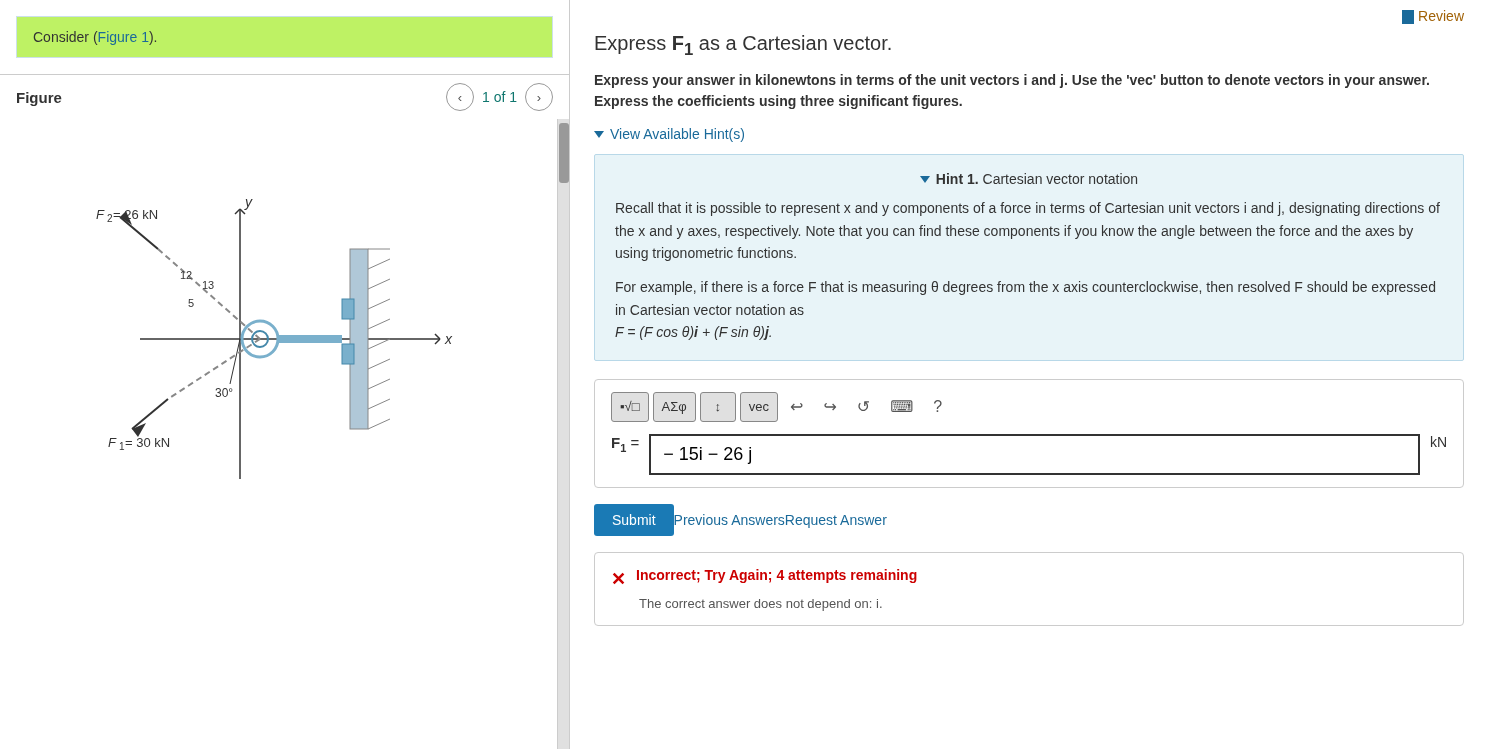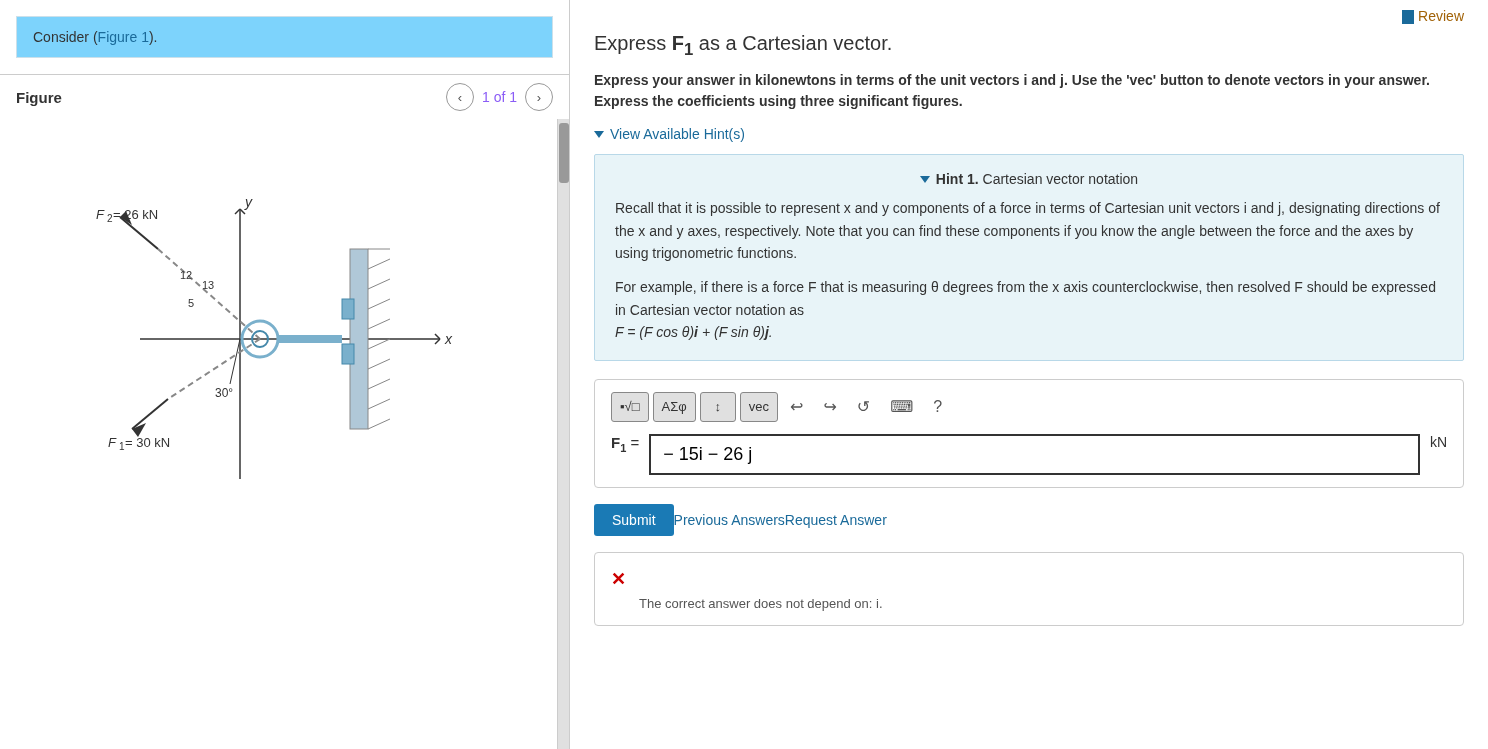--- a/index.html
+++ b/index.html
@@ -8,21 +8,21 @@
     
     .left-panel {
       width: 570px;
       min-width: 570px;
       border-right: 1px solid #ccc;
       display: flex;
       flex-direction: column;
       height: 100%;
     }
     .consider-box {
-      background: #7dd3fc;
+      background: #bef264;
       border: 1px solid #cce0ea;
       padding: 12px 16px;
       margin: 16px;
       font-size: 14px;
     }
     .consider-box a {
       color: #1a6a9a;
       text-decoration: none;
     }
 
@@ -43,21 +43,21 @@
       border: 1px solid #999;
       border-radius: 50%;
       background: #fff;
       cursor: pointer;
       display: flex; align-items: center; justify-content: center;
       font-size: 13px;
       color: #555;
     }
     .page-indicator {
       font-size: 14px;
-      color: #8b5cf6;
+      color: #0f766e;
     }
     .figure-area {
       flex: 1;
       overflow-y: auto;
       position: relative;
       background: #fff;
     }
     .figure-svg-container {
       padding: 10px 20px;
     }
@@ -388,17 +388,18 @@
 
   <div class="action-row">
     <button class="submit-btn">Submit</button>
     <button class="link-btn">Previous Answers</button>
     <button class="link-btn">Request Answer</button>
   </div>
 
   <div class="result-box">
     <div class="result-header">
       <span class="x-icon">✕</span>
+      <span class="result-title">Incorrect; Try Again; 4 attempts remaining</span>
     </div>
     <div class="result-detail">The correct answer does not depend on: i.</div>
   </div>
 
 </div>
 
 </body></html>

